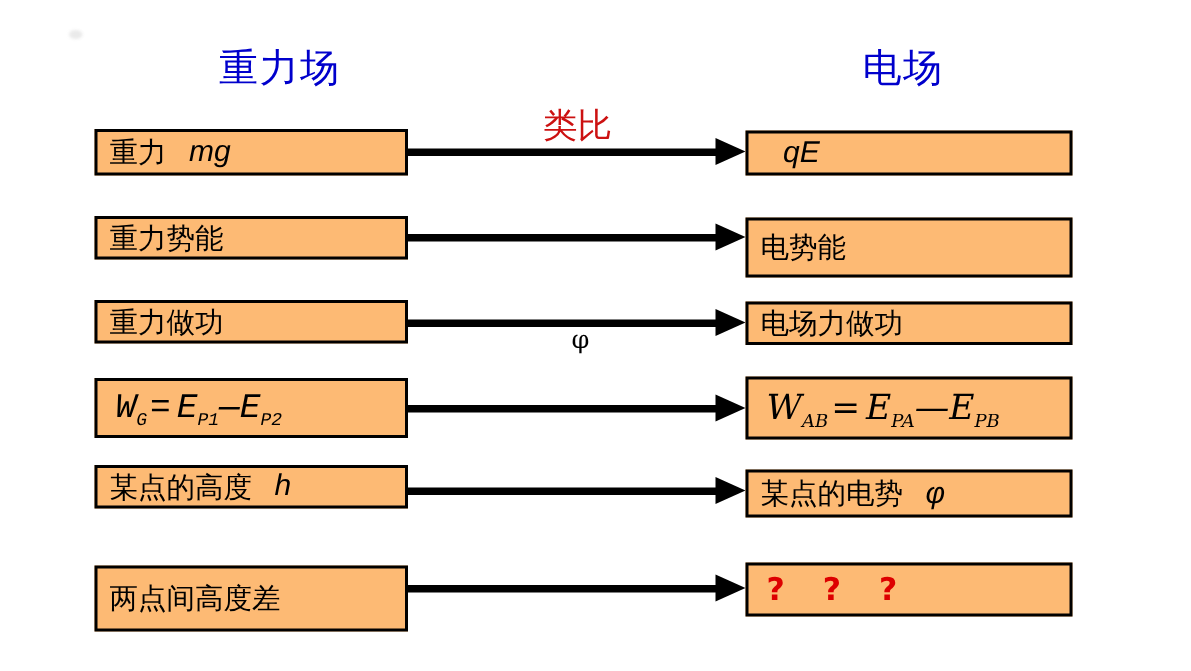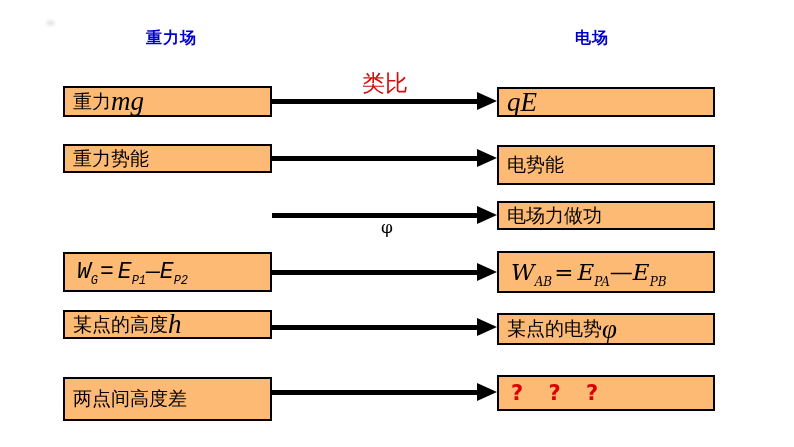--- a/index.html
+++ b/index.html
@@ -2,32 +2,32 @@
 <html><head>
 <meta charset="utf-8">
 <style>
   html,body{margin:0;padding:0;background:#ffffff;}
   .slide{
     position:relative;width:794px;height:447px;background:#ffffff;overflow:hidden;
     font-family:"DejaVu Sans","Liberation Sans",sans-serif;color:#000;
   }
   .smudge{position:absolute;left:46px;top:20px;width:9px;height:6px;
     background:#d9d9d9;border-radius:50%;opacity:.55;filter:blur(1px);}
-  .col-title{position:absolute;font-size:16px;font-weight:bold;color:#0000cc;
+  .col-title{position:absolute;font-size:26px;font-weight:normal;color:#0000cc;
     letter-spacing:1px;white-space:nowrap;}
   .col-title.left{left:146px;top:28px;}
   .col-title.right{left:575px;top:28px;}
   .analogy{position:absolute;left:362px;top:68px;font-size:23px;font-weight:normal;
     color:#cc1111;white-space:nowrap;}
   .box{position:absolute;box-sizing:border-box;border:2px solid #000;background:#fdba74;
     display:flex;align-items:center;padding-left:8px;font-size:19px;white-space:nowrap;}
   .box.lcol{left:63px;width:209px;}
   .box.rcol{left:497px;width:218px;}
-  .math{font-family:Liberation Serif, serif;font-style:italic;
-    font-size:27px;margin-left:0;}
+  .math{font-family:Liberation Sans, sans-serif;font-style:italic;
+    font-size:20px;margin-left:15px;}
   .formula{font-family:"DejaVu Serif","Liberation Serif",serif;font-style:italic;
     font-size:23px;padding-left:12px;}
   .seg{display:inline-block;}
   .seg sub{font-size:12px;font-style:italic;line-height:0;}
   .seg.eq{margin:0 4px 0 2px;}
   .arrow{position:absolute;left:272px;width:225px;height:18px;}
   .arrow-line{position:absolute;left:0;top:6.5px;width:207px;height:5px;background:#000;}
   .arrow-head{position:absolute;right:0;top:0;width:0;height:0;
     border-left:20px solid #000;border-top:9px solid transparent;border-bottom:9px solid transparent;}
   .phi-stray{position:absolute;left:381px;top:217px;font-size:17px;
@@ -61,20 +61,23 @@
     <span>重力势能</span>
   </div>
   <div class="arrow" style="top:149px;">
     <div class="arrow-line"></div>
     <div class="arrow-head"></div>
   </div>
   <div class="box rcol" style="top:145px;height:40px;">
     <span>电势能</span>
   </div>
 
+  <div class="box lcol" style="top:200px;height:29px;">
+    <span>重力做功</span>
+  </div>
   <div class="arrow" style="top:206px;">
     <div class="arrow-line"></div>
     <div class="arrow-head"></div>
   </div>
   <div class="phi-stray">φ</div>
   <div class="box rcol" style="top:201px;height:29px;">
     <span>电场力做功</span>
   </div>
 
   <div class="box lcol formula" style="top:252px;height:40px;font-family:Liberation Mono, monospace;">

